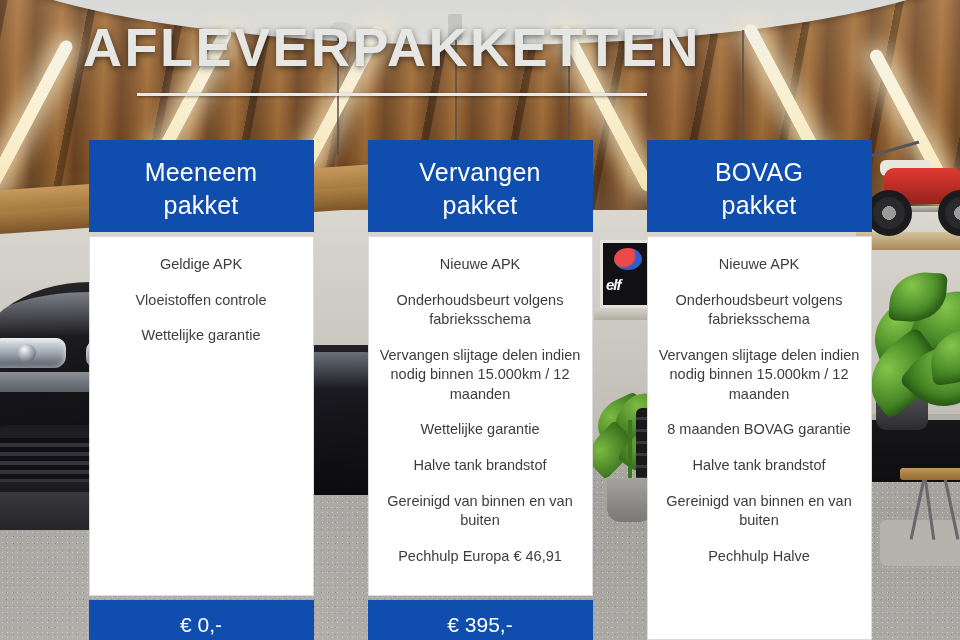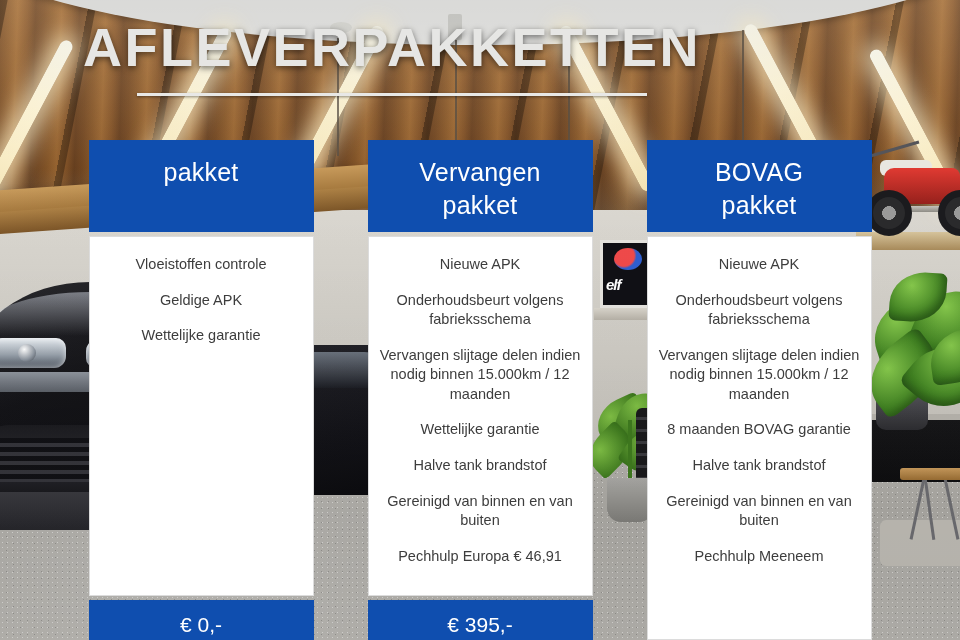--- a/index.html
+++ b/index.html
@@ -483,25 +483,26 @@
 
   <div class="title-wrap">
     <div class="title">AFLEVERPAKKETTEN</div>
     <div class="title-rule"></div>
   </div>
 
   <div class="cards">
 
     <div class="card">
       <div class="card-header">
+        <div>Meeneem</div>
         <div>pakket</div>
       </div>
       <div class="card-body">
+        <div class="feature">Geldige APK</div>
         <div class="feature">Vloeistoffen controle</div>
-        <div class="feature">Geldige APK</div>
         <div class="feature">Wettelijke garantie</div>
       </div>
       <div class="card-footer">€ 0,-</div>
     </div>
 
     <div class="card">
       <div class="card-header">
         <div>Vervangen</div>
         <div>pakket</div>
       </div>
@@ -522,18 +523,18 @@
         <div>BOVAG</div>
         <div>pakket</div>
       </div>
       <div class="card-body">
         <div class="feature">Nieuwe APK</div>
         <div class="feature">Onderhoudsbeurt volgens fabrieksschema</div>
         <div class="feature">Vervangen slijtage delen indien nodig binnen 15.000km / 12 maanden</div>
         <div class="feature">8 maanden BOVAG garantie</div>
         <div class="feature">Halve tank brandstof</div>
         <div class="feature">Gereinigd van binnen en van buiten</div>
-        <div class="feature">Pechhulp Meeneem</div>
+        <div class="feature">Pechhulp Halve</div>
       </div>
     </div>
 
   </div>
 </div>
 
 </body></html>

